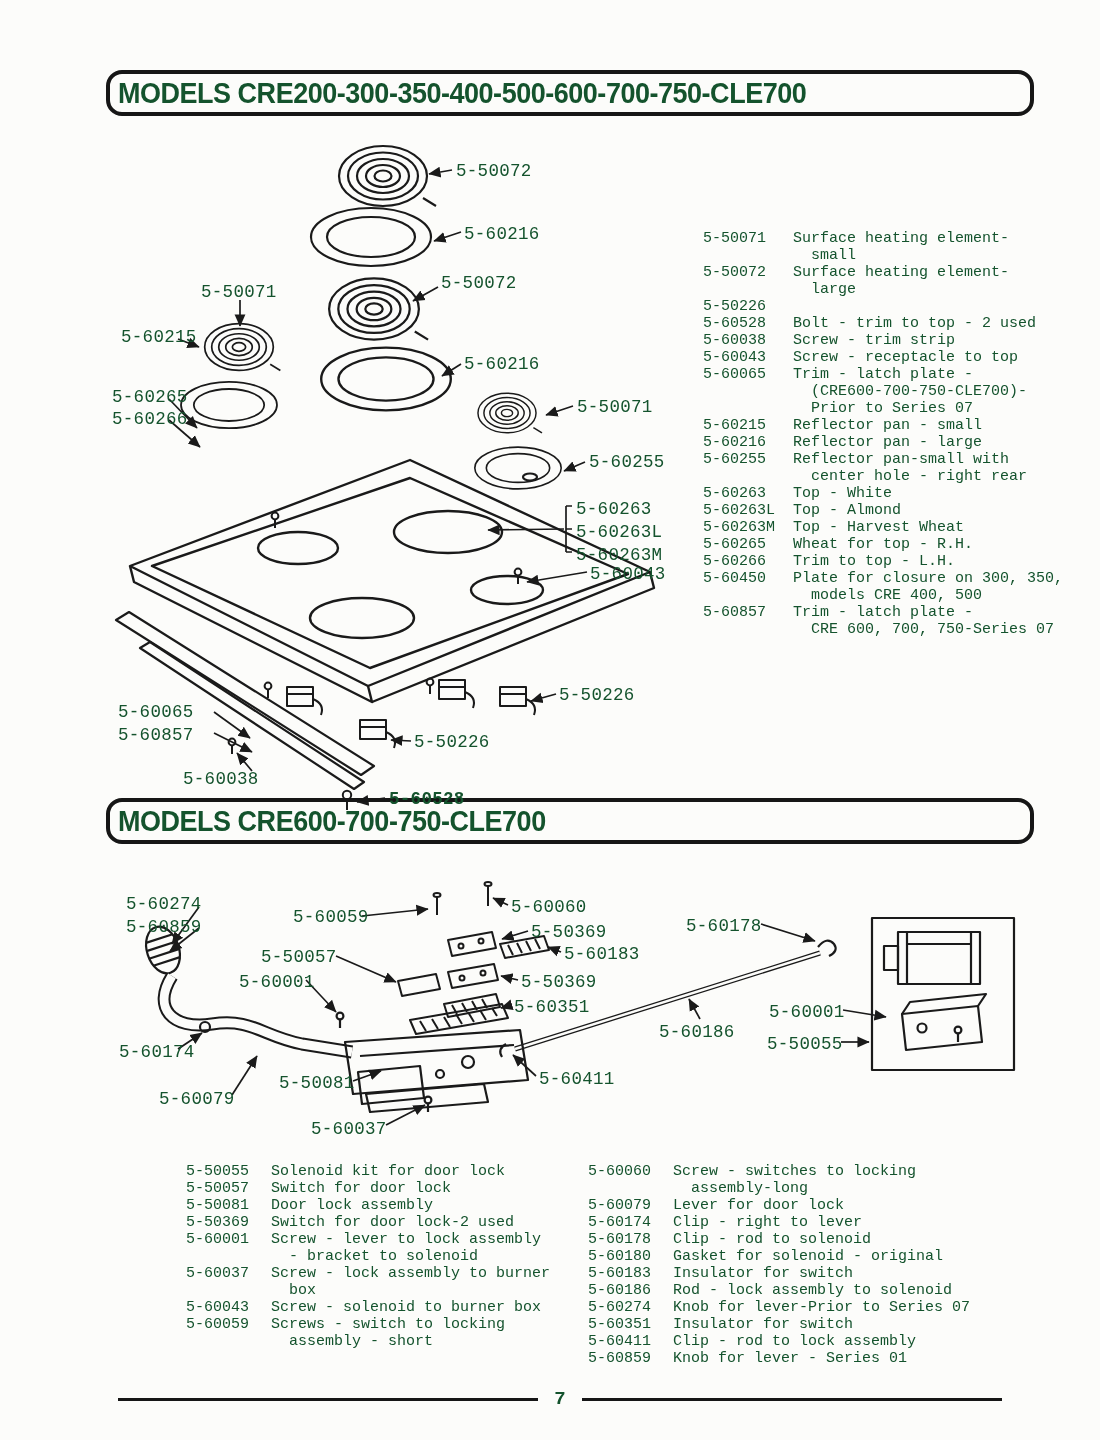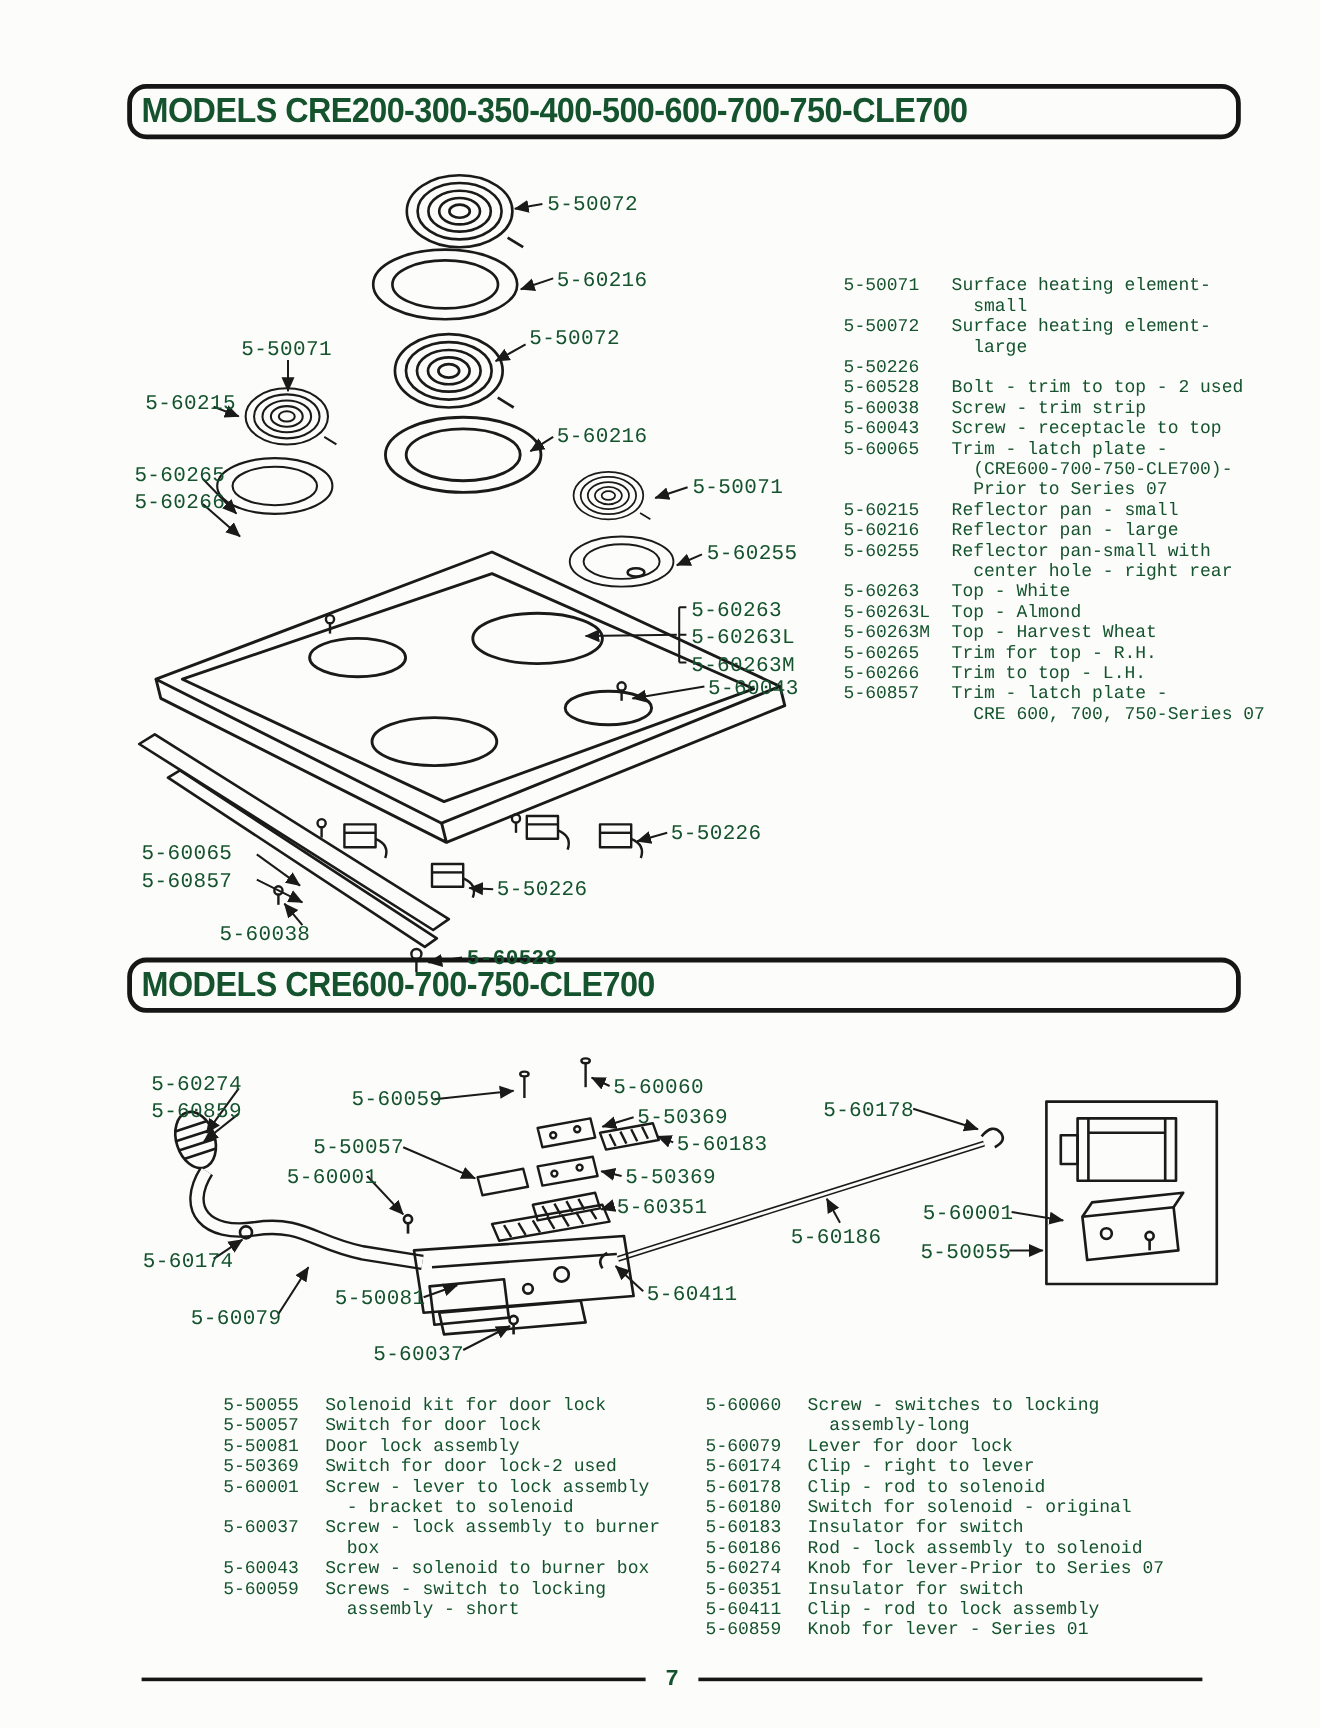--- a/index.html
+++ b/index.html
@@ -332,25 +332,30 @@
     <div class="part-row">
         <span class="part-num">5-60263L</span>
         <span class="part-desc">Top - Almond</span>
       </div>
     <div class="part-row">
         <span class="part-num">5-60263M</span>
         <span class="part-desc">Top - Harvest Wheat</span>
       </div>
     <div class="part-row">
         <span class="part-num">5-60265</span>
-        <span class="part-desc">Trim for top - R.H.</span>
+        <span class="part-desc">Wheat for top - R.H.</span>
       </div>
     <div class="part-row">
         <span class="part-num">5-60266</span>
         <span class="part-desc">Trim to top - L.H.</span>
+      </div>
+    <div class="part-row">
+        <span class="part-num">5-60450</span>
+        <span class="part-desc">Plate for closure on 300, 350,
+  models CRE 400, 500</span>
       </div>
     <div class="part-row">
         <span class="part-num">5-60857</span>
         <span class="part-desc">Trim - latch plate -
   CRE 600, 700, 750-Series 07</span>
       </div>
   </div>
 
   <span class="callout" style="left:126px;top:894px">5-60274</span>
   <span class="callout" style="left:126px;top:917px">5-60859</span>
@@ -423,21 +428,21 @@
     <div class="part-row">
         <span class="part-num">5-60174</span>
         <span class="part-desc">Clip - right to lever</span>
       </div>
     <div class="part-row">
         <span class="part-num">5-60178</span>
         <span class="part-desc">Clip - rod to solenoid</span>
       </div>
     <div class="part-row">
         <span class="part-num">5-60180</span>
-        <span class="part-desc">Switch for solenoid - original</span>
+        <span class="part-desc">Gasket for solenoid - original</span>
       </div>
     <div class="part-row">
         <span class="part-num">5-60183</span>
         <span class="part-desc">Insulator for switch</span>
       </div>
     <div class="part-row">
         <span class="part-num">5-60186</span>
         <span class="part-desc">Rod - lock assembly to solenoid</span>
       </div>
     <div class="part-row">

